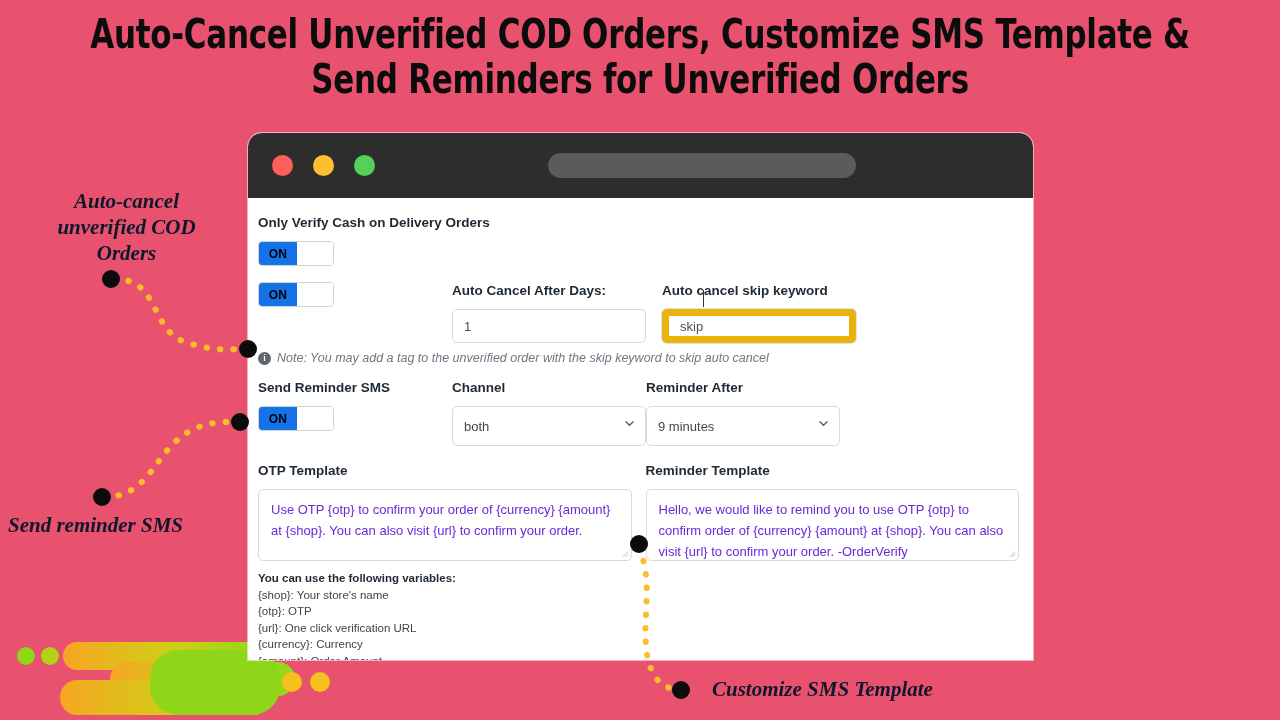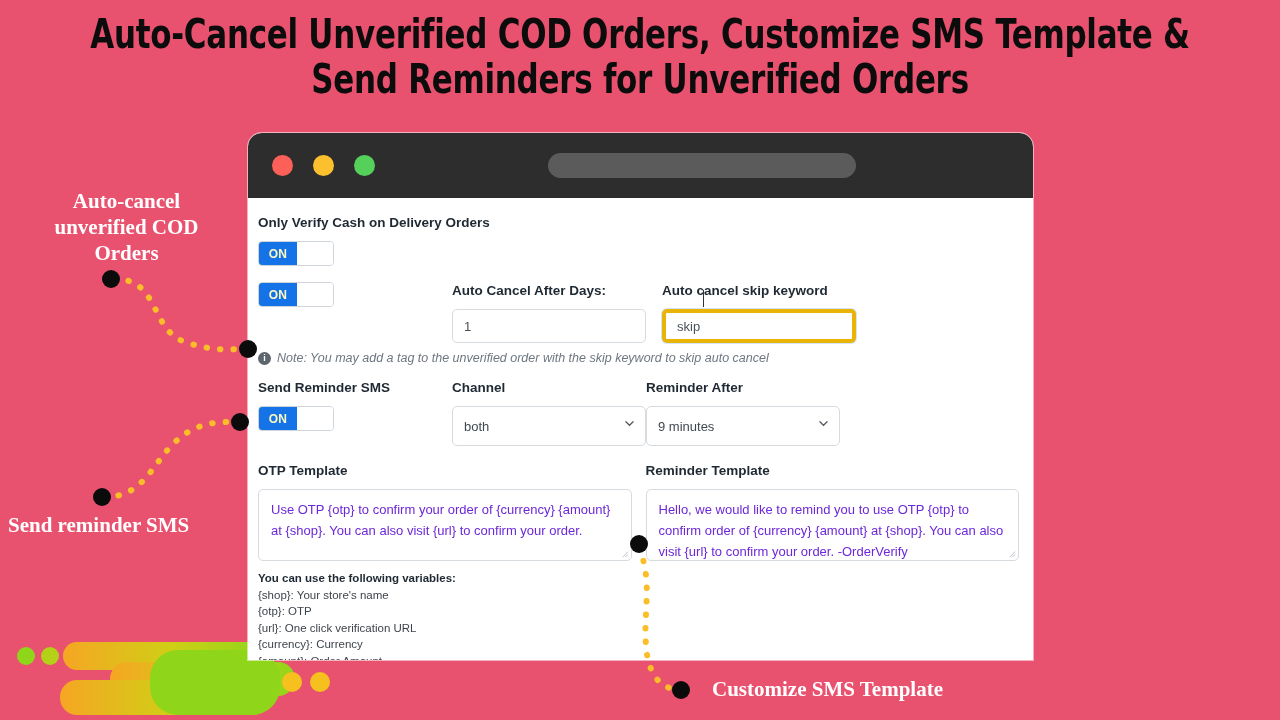--- a/index.html
+++ b/index.html
@@ -118,21 +118,21 @@
     background: #fff;
     display: flex;
     align-items: stretch;
     overflow: hidden;
     box-sizing: border-box;
     cursor: pointer;
   }
   .toggle .on {
     width: 38px;
     background: #1473e6;
-    color: #fef9c3;
+    color: #000000;
     font-size: 12px;
     font-weight: 700;
     display: flex;
     align-items: center;
     justify-content: center;
     letter-spacing: 0.3px;
   }
   .toggle .knob { flex: 1; background: #fff; }
 
   .textinput {
@@ -142,21 +142,21 @@
     border-radius: 5px;
     background: #fff;
     font-size: 13px;
     color: #4a5159;
     padding: 0 11px;
     box-sizing: border-box;
     font-family: "Liberation Sans", sans-serif;
     outline: none;
   }
   .textinput.focused {
-    border: 4px solid #eab308;
+    border: 7px solid #eab308;
     box-shadow: 0 0 0 1px rgba(125,182,242,0.35);
   }
   .caretwrap {
     position: relative;
   }
   .caret {
     position: absolute;
     left: 41px;
     top: 8px;
     width: 1px;
@@ -243,23 +243,24 @@
   }
   .vars .hd {
     font-weight: 700;
     color: #1f2933;
     font-size: 11.5px;
   }
 
   
   .anno {
     position: absolute;
-    color: #ffffff;
+    color: #0f172a;
     font-family: "Liberation Serif", "DejaVu Serif", serif;
     font-weight: 700;
+    font-style: italic;
     font-size: 21px;
     line-height: 26px;
     white-space: pre-line;
   }
   .anno.a1 { left: 24px; top: 188px; width: 205px; text-align: center; }
   .anno.a2 { left: 8px; top: 512px; width: 230px; text-align: left; }
   .anno.a3 { left: 712px; top: 676px; width: 300px; text-align: left; }
 
   .connectors {
     position: absolute;

